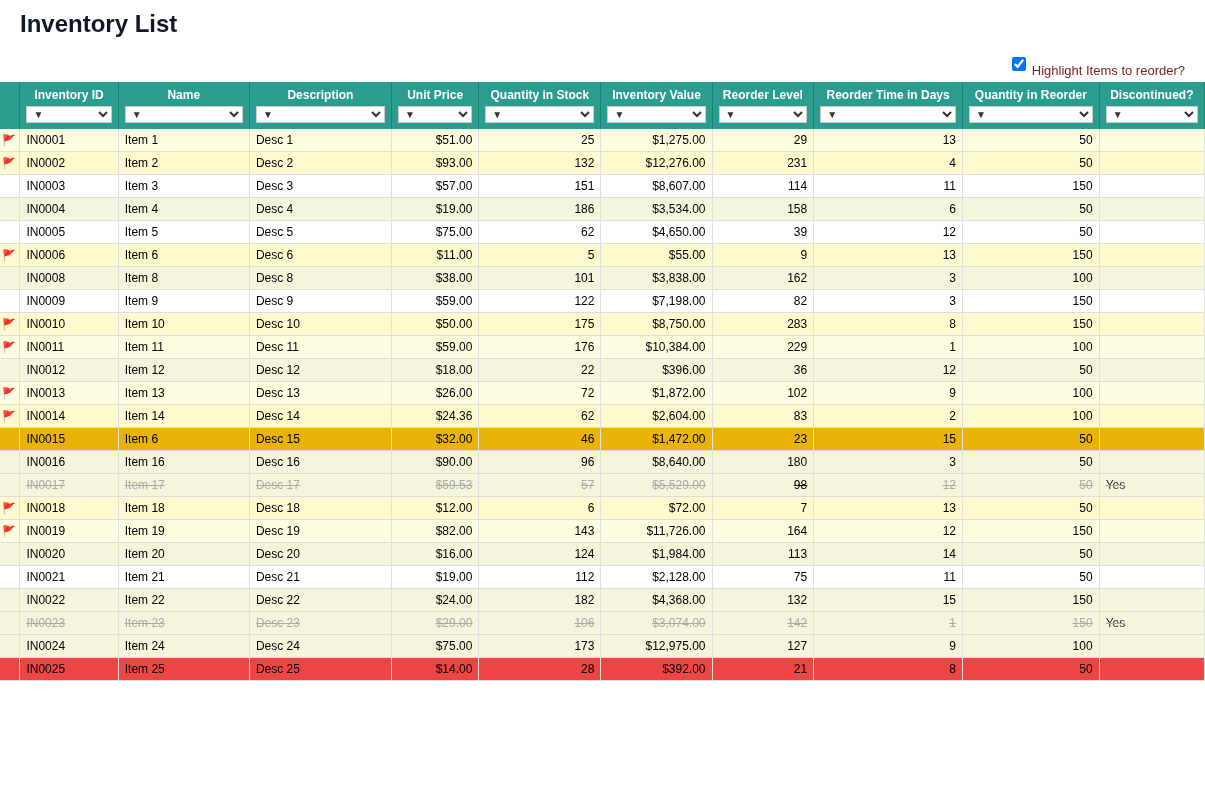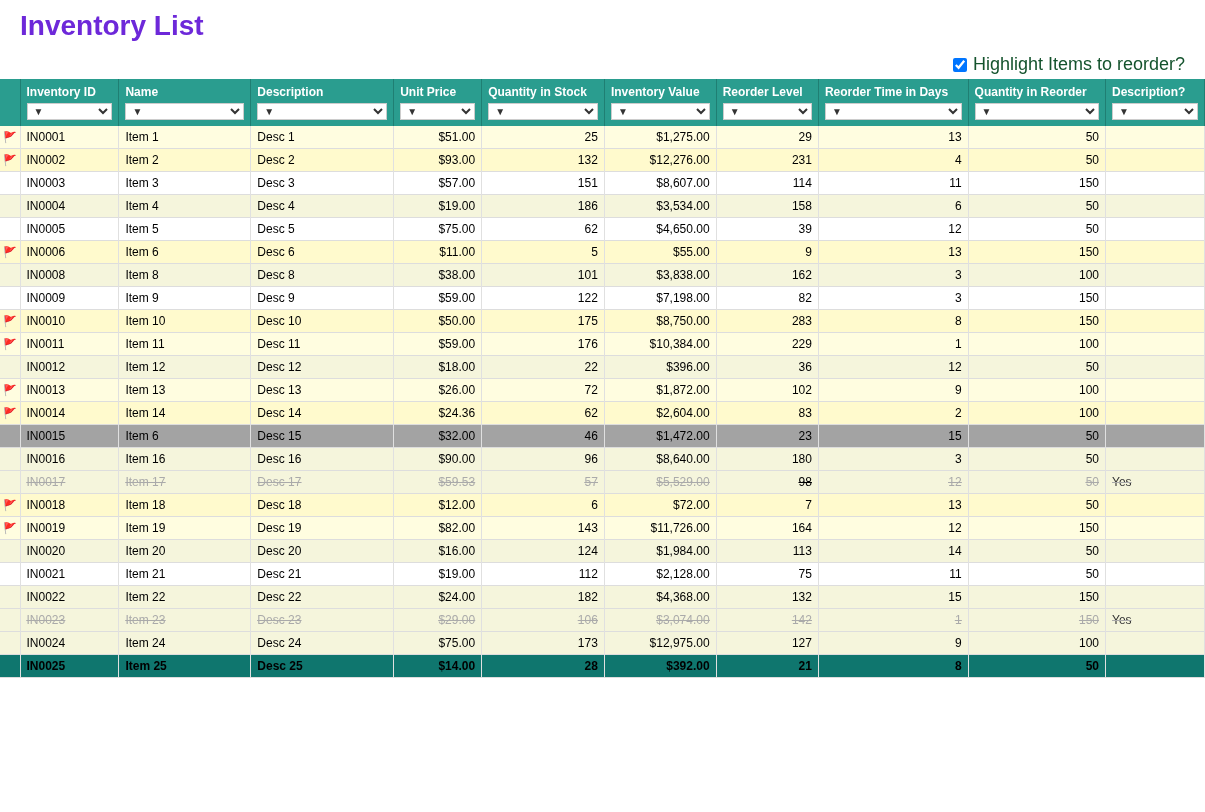--- a/index.html
+++ b/index.html
@@ -1,34 +1,34 @@
 <!DOCTYPE html>
 <html><head>
   <meta charset="utf-8">
   <style>
     * { box-sizing: border-box; margin: 0; padding: 0; }
     body { font-family: Arial, sans-serif; font-size: 12px; background: #fff; }
 
     #title {
-      color: #6d28d9;
-      font-size: 28px;
+      color: #0f172a;
+      font-size: 24px;
       font-weight: bold;
       padding: 10px 20px 8px 20px;
     }
 
     #highlight-bar {
       display: flex;
       justify-content: flex-end;
       align-items: center;
       padding: 4px 20px;
       gap: 6px;
     }
 
     #highlight-bar input[type=checkbox] { width: 14px; height: 14px; }
-    #highlight-bar label { font-size: 18px; color: #14532d; }
+    #highlight-bar label { font-size: 13px; color: #7f1d1d; margin-top: 13px; }
 
     #table-wrapper {
       overflow-x: auto;
       padding: 0 0 10px 0;
     }
 
     table {
       border-collapse: collapse;
       width: 100%;
       min-width: 1160px;
@@ -45,20 +45,21 @@
       font-size: 12px;
       font-weight: bold;
       border-right: 1px solid #1f7f73;
       vertical-align: top;
       white-space: nowrap;
       position: relative;
     }
 
     thead th .col-label {
       display: block;
+      text-align: center;
     }
 
     thead th .filter-row {
       display: flex;
       align-items: center;
       margin-top: 4px;
     }
 
     thead th .filter-row select,
     thead th .filter-row input {
@@ -163,21 +164,21 @@
               <select><option>▼</option></select>
             </div>
         </th>
         <th style="width:90px;">
           <span class="col-label">Quantity in Reorder</span>
           <div class="filter-row">
               <select><option>▼</option></select>
             </div>
         </th>
         <th style="width:90px;">
-          <span class="col-label">Description?</span>
+          <span class="col-label">Discontinued?</span>
           <div class="filter-row">
               <select><option>▼</option></select>
             </div>
         </th>
       </tr>
     </thead>
     <tbody id="table-body">
     <tr style="background: rgb(255, 253, 224);">
           <td class="flag-cell"><span class="flag-icon">🚩</span></td>
           <td>IN0001</td>
@@ -340,21 +341,21 @@
           <td>Item 14</td>
           <td>Desc 14</td>
           <td class="num">$24.36</td>
           <td class="num">62</td>
           <td class="currency">$2,604.00</td>
           <td class="num">83</td>
           <td class="num">2</td>
           <td class="num">100</td>
           <td></td>
         </tr>
-        <tr style="background: #a3a3a3;">
+        <tr style="background: #eab308;">
           <td class="flag-cell"></td>
           <td>IN0015</td>
           <td>Item 6</td>
           <td>Desc 15</td>
           <td class="num">$32.00</td>
           <td class="num">46</td>
           <td class="currency">$1,472.00</td>
           <td class="num">23</td>
           <td class="num">15</td>
           <td class="num">50</td>
@@ -470,21 +471,21 @@
           <td>Item 24</td>
           <td>Desc 24</td>
           <td class="num">$75.00</td>
           <td class="num">173</td>
           <td class="currency">$12,975.00</td>
           <td class="num">127</td>
           <td class="num">9</td>
           <td class="num">100</td>
           <td></td>
         </tr>
-        <tr style="background: #0f766e; font-weight: bold;">
+        <tr style="background: #ef4444;">
           <td class="flag-cell"></td>
           <td>IN0025</td>
           <td>Item 25</td>
           <td>Desc 25</td>
           <td class="num">$14.00</td>
           <td class="num">28</td>
           <td class="currency">$392.00</td>
           <td class="num">21</td>
           <td class="num">8</td>
           <td class="num">50</td>

